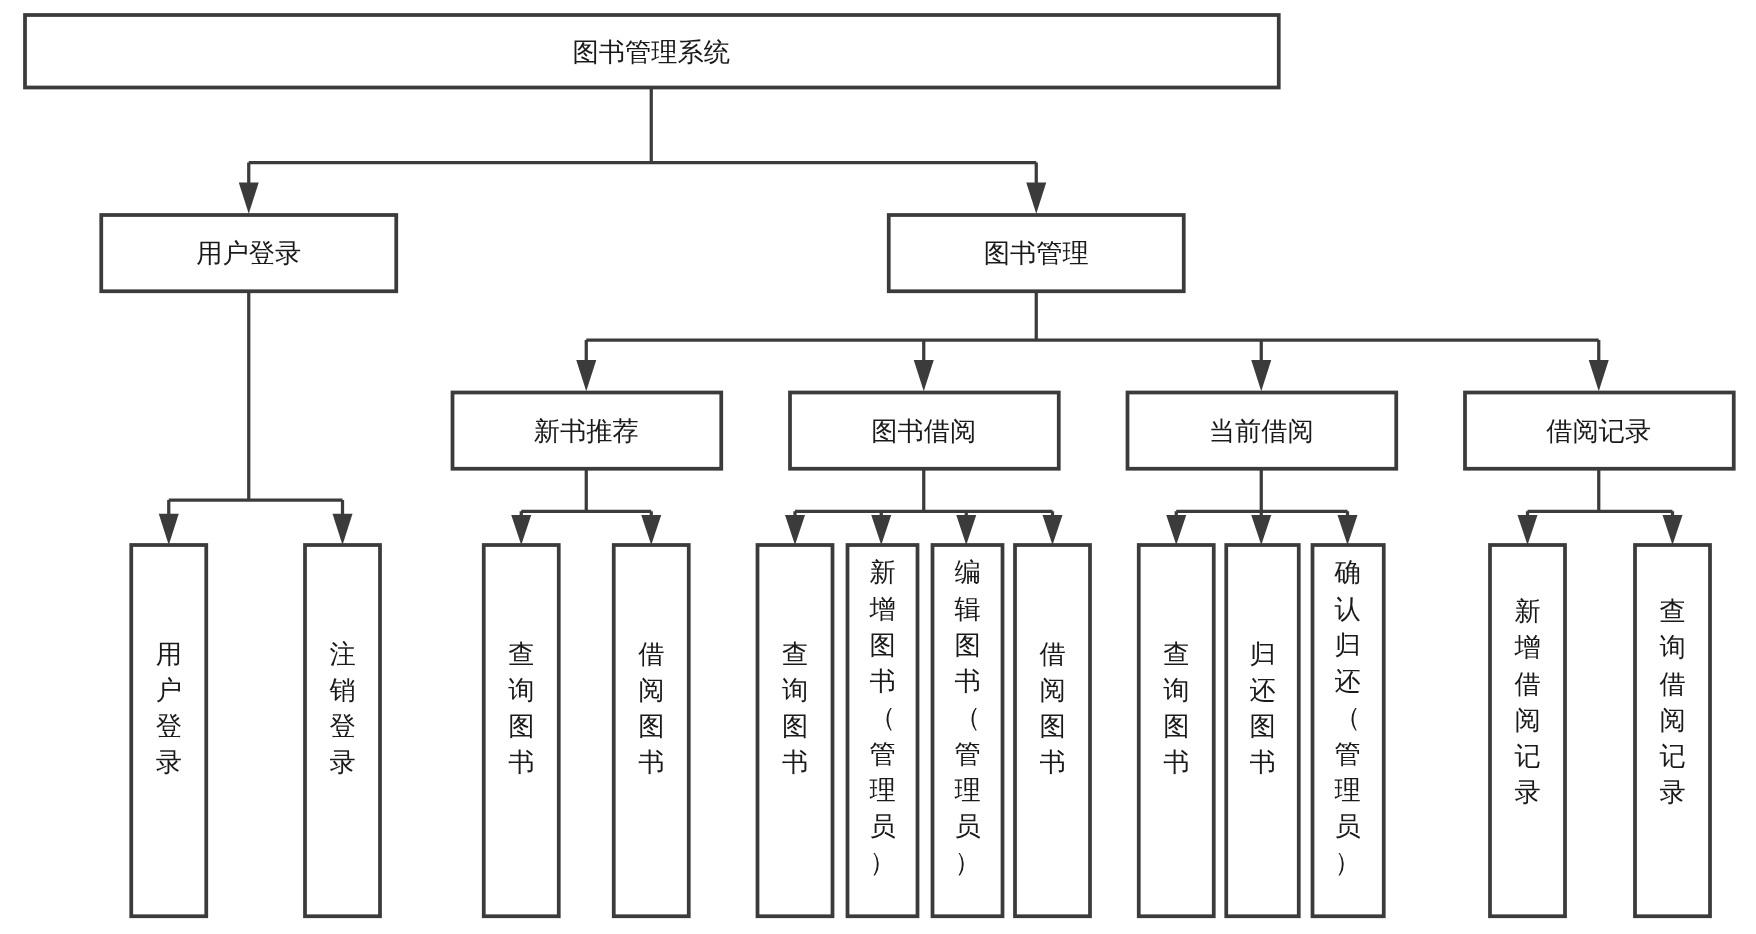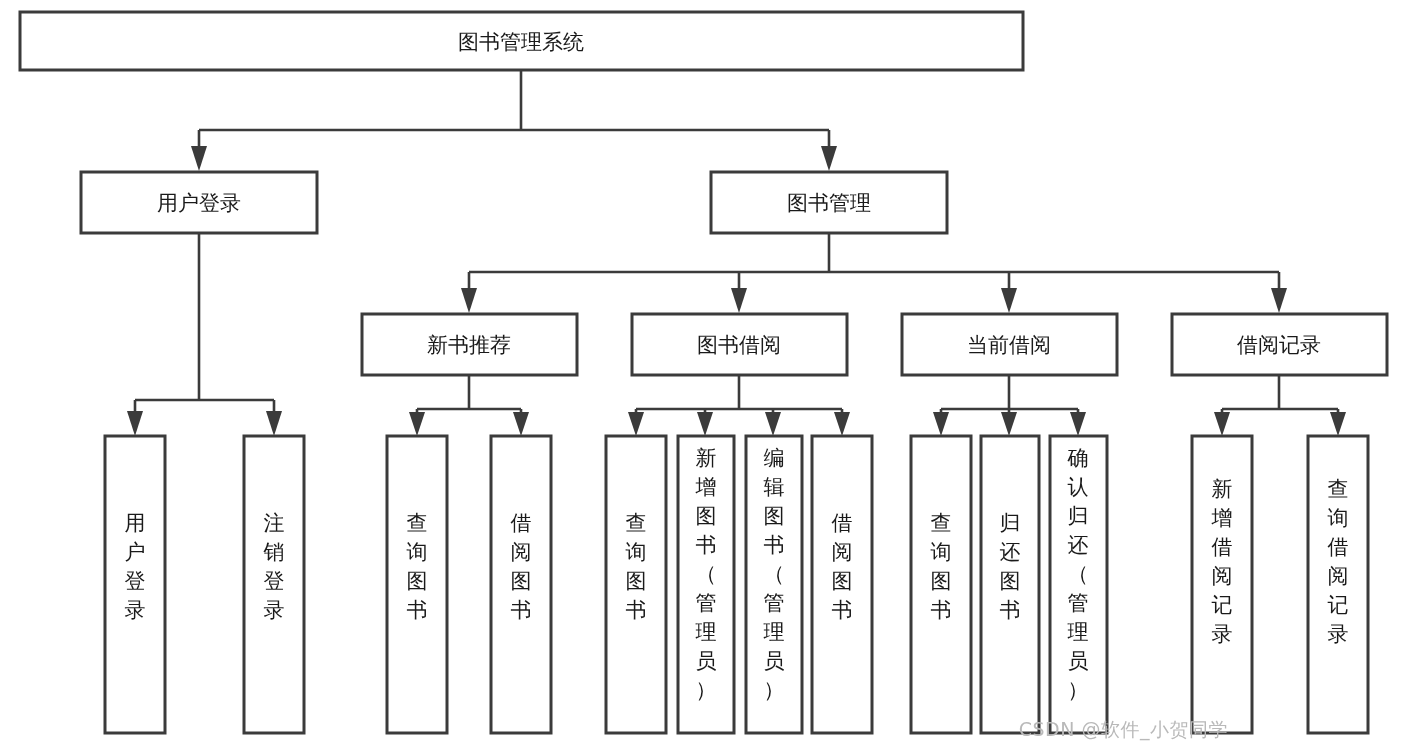--- a/index.html
+++ b/index.html
@@ -216,15 +216,14 @@
       <rect class="node-box" x="1192" y="436" width="60" height="297"></rect>
       <text class="leaf-label" x="1222" y="496"><tspan x="1222" dy="0">新</tspan><tspan x="1222" dy="29">增</tspan><tspan x="1222" dy="29">借</tspan><tspan x="1222" dy="29">阅</tspan><tspan x="1222" dy="29">记</tspan><tspan x="1222" dy="29">录</tspan></text>
     </g>
     <g>
       <rect class="node-box" x="1308" y="436" width="60" height="297"></rect>
       <text class="leaf-label" x="1338" y="496"><tspan x="1338" dy="0">查</tspan><tspan x="1338" dy="29">询</tspan><tspan x="1338" dy="29">借</tspan><tspan x="1338" dy="29">阅</tspan><tspan x="1338" dy="29">记</tspan><tspan x="1338" dy="29">录</tspan></text>
     </g>
 
   </svg>
 
-  <div class="watermark">CSDN @软件_小贺同学</div>
 
 </div>
 
 </body></html>

